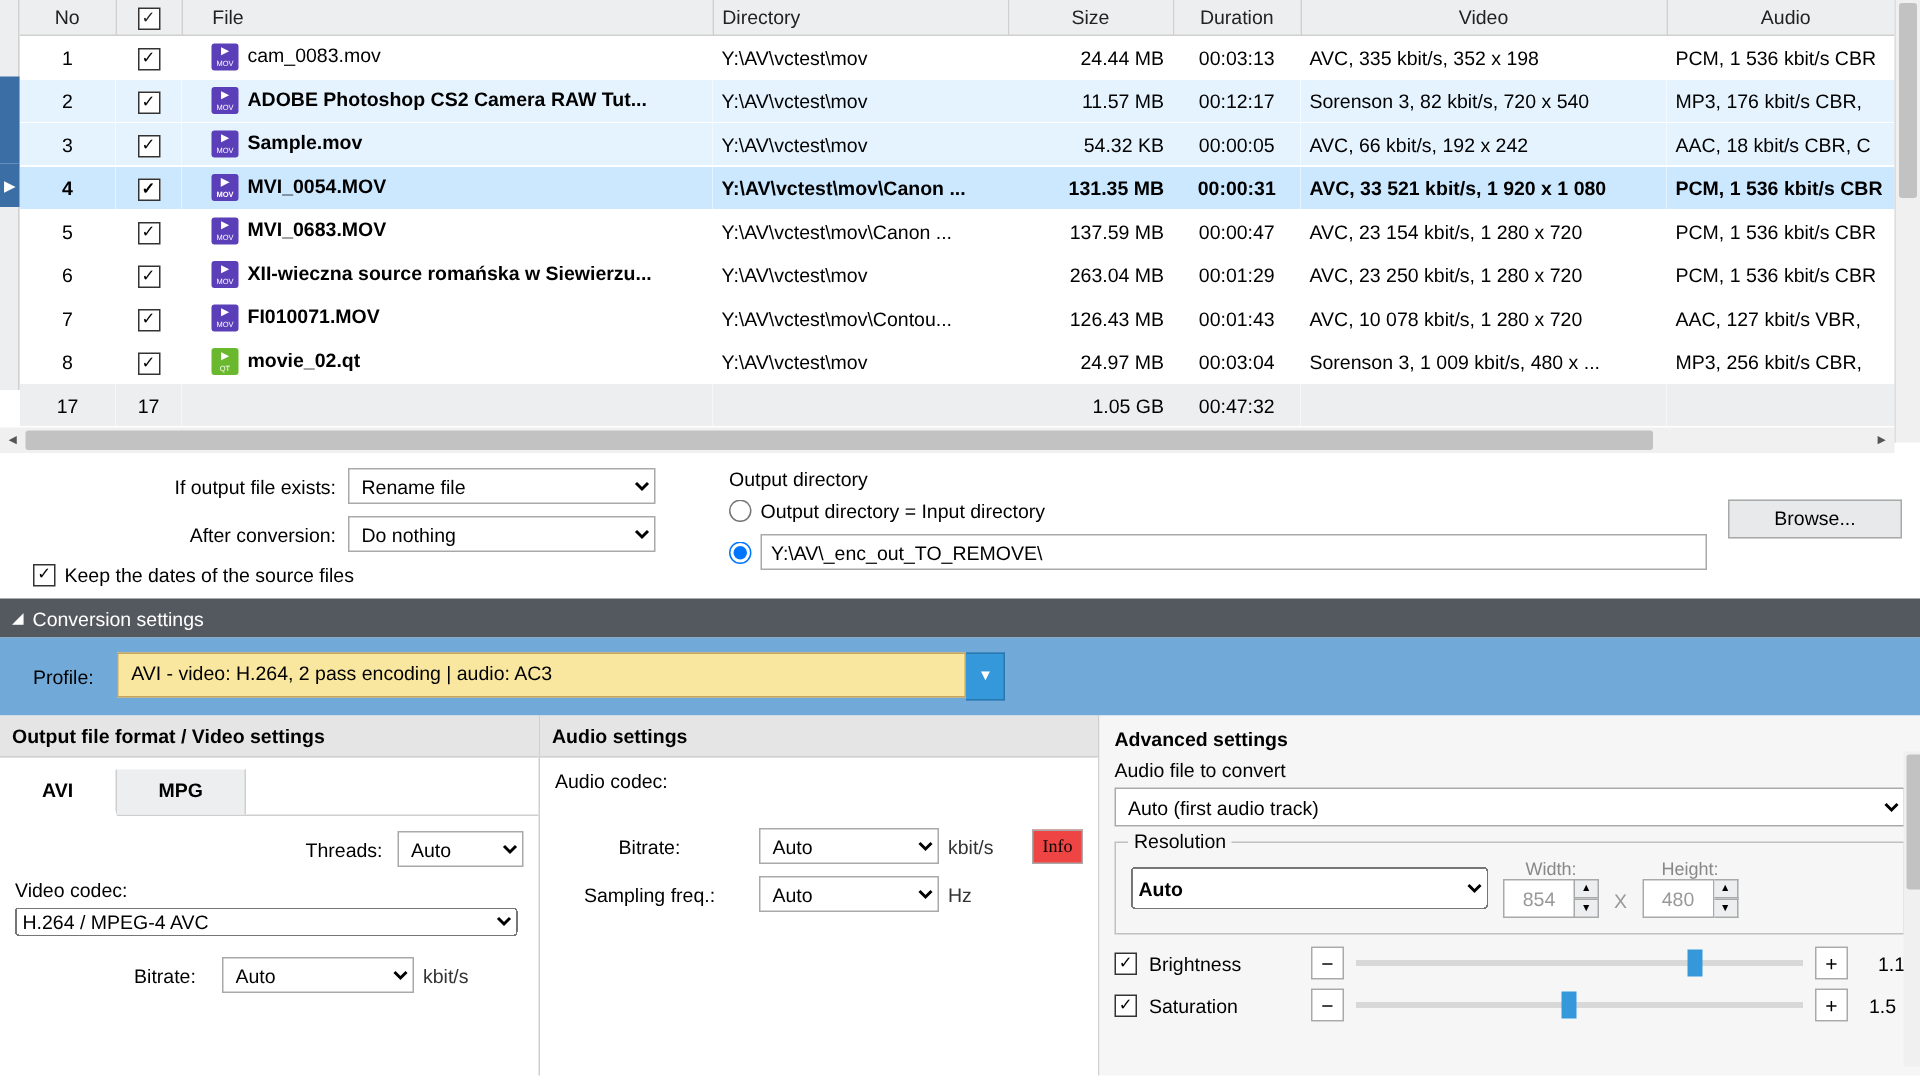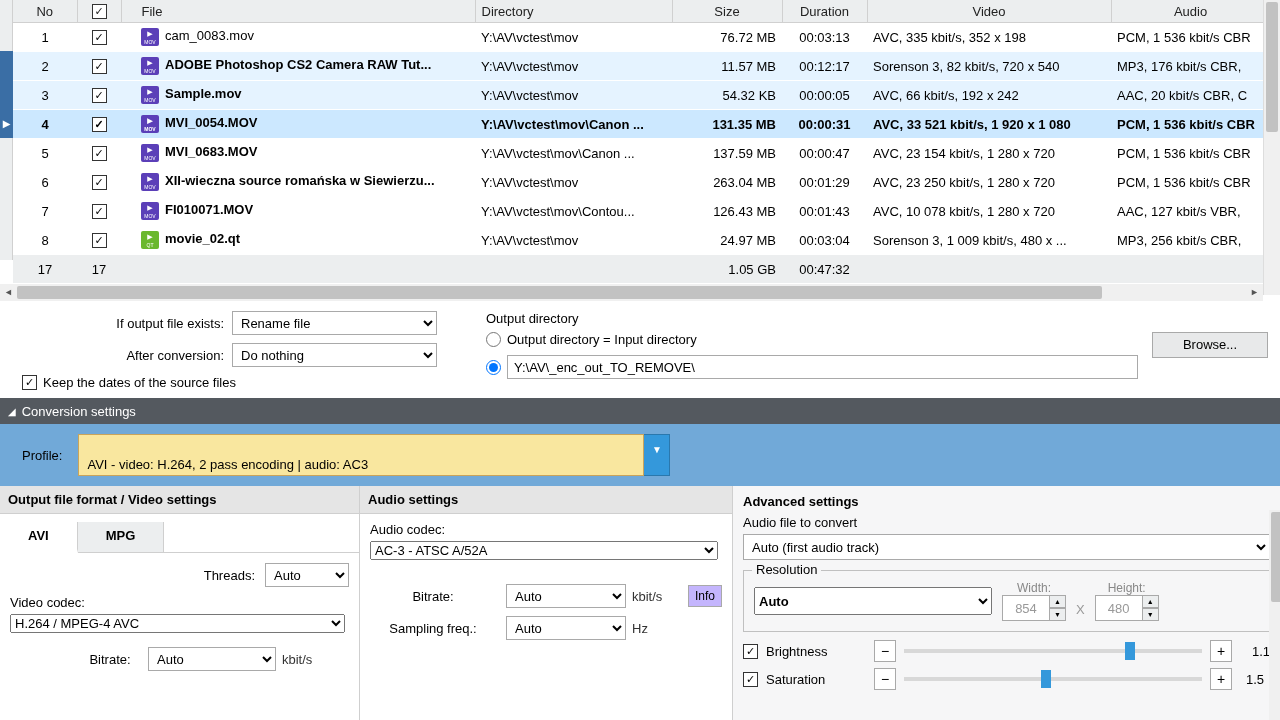--- a/index.html
+++ b/index.html
@@ -59,38 +59,38 @@
 .browsebtn { width:116px; height:26px; border:1px solid #a9a9a9; background:#e8e9ea; text-align:center; line-height:24px; cursor:pointer; }
 
 
 .convhdr { background:#54595f; color:#fff; height:26px; display:flex; align-items:center; padding:0 8px; gap:6px; font-weight:400; }
 .convhdr .tri { font-size:10px; }
 
 
 .profbar { background:#71a9d8; display:flex; align-items:center; padding:10px 22px; gap:16px; }
 .profbar .plbl { color:#000; }
 .profbox { flex:0 0 592px; display:flex; }
-.profbox .txt { flex:1; background:#f9e79f; border:1px solid #c9a45b; padding:20px 8px; height:30px; line-height:20px; }
+.profbox .txt { flex:1; background:#f9e79f; border:1px solid #c9a45b; padding:3px 8px; height:30px; line-height:20px; }
 .profbox .dd { width:26px; background:#3498db; color:#fff; text-align:center; line-height:30px; border:1px solid #2a78ad; border-left:none; font-size:10px; }
 
 
 .lower { display:flex; height:240px; }
 .colA { width:360px; border-right:1px solid #cfcfcf; padding:0 10px 0 10px; }
 .colB { width:373px; border-right:1px solid #cfcfcf; padding:0 10px; }
 .colC { flex:1; padding:0 10px; position:relative; background:#f6f6f7; }
 .lowhdr { background:#e5e5e5; padding:6px 8px; font-weight:600; margin:0 -10px 8px -10px; border-bottom:1px solid #cfcfcf; }
 .tabrow { display:flex; border-bottom:1px solid #cfcfcf; margin:0 -10px 10px -10px; }
 .tabrow .tab { padding:6px 28px; background:#eceeef; border-right:1px solid #cfcfcf; font-weight:600; cursor:pointer; }
 .tabrow .tab.active { background:#fff; border-bottom:4px solid #fff; margin-bottom:-1px; }
 .ffield { display:flex; align-items:center; margin-bottom:8px; gap:6px; }
 .ffield .flbl { text-align:center; padding-right:4px; }
 .ffield select, .ffield input[type=text] { border:1px solid #a9a9a9; height:24px; padding:0 4px; background:#fff; }
 .wide { width: calc(100% - 4px); }
 .unit { color:#333; }
-.infobtn { display:inline-block; border:1px solid #a9a9a9; background:#c4b5fd; padding:3px 6px; font-size:12px; margin-left:auto; }
+.infobtn { display:inline-block; border:1px solid #a9a9a9; background:#ef4444; padding:3px 6px; font-size:12px; margin-left:auto;font-family:Liberation Serif, serif; }
 
 
 .advhdr { font-weight:600; padding:8px 0 6px 0; }
 .advsel { width:100%; height:26px; border:1px solid #a9a9a9; background:#fff; padding:0 4px; margin-bottom:10px; }
 .grpbox { border:1px solid #c0c0c0; padding:10px 10px 10px 10px; margin-bottom:8px; position:relative; }
 .grpttl { position:absolute; top:-9px; left:8px; background:#f6f6f7; padding:0 4px; font-size:13px; }
 .resrow { display:flex; align-items:center; gap:10px; }
 .resrow .whlbl { text-align:center; color:#888; font-size:12px; }
 .spin { display:flex; }
 .spin input { width:48px; height:26px; text-align:center; border:1px solid #a9a9a9; color:#999; }
@@ -121,21 +121,21 @@
   <th class="col-vid" style="text-align:center">Video</th>
   <th class="col-aud" style="text-align:center">Audio</th>
 </tr>
     </thead>
 <tbody id="tbody">
       <tr>
         <td class="col-no">1</td>
         <td class="col-chk"><span class="chk">✓</span></td>
         <td class="col-file"><span class="file-icon mov"></span><span class="">cam_0083.mov</span></td>
         <td class="col-dir">Y:\AV\vctest\mov</td>
-        <td class="col-size">76.72 MB</td>
+        <td class="col-size">24.44 MB</td>
         <td class="col-dur">00:03:13</td>
         <td class="col-vid">AVC, 335 kbit/s, 352 x 198</td>
         <td class="col-aud">PCM, 1 536 kbit/s CBR</td>
       </tr>
       <tr class="semi">
         <td class="col-no">2</td>
         <td class="col-chk"><span class="chk">✓</span></td>
         <td class="col-file"><span class="file-icon mov"></span><span class="bold">ADOBE Photoshop CS2 Camera RAW Tut...</span></td>
         <td class="col-dir">Y:\AV\vctest\mov</td>
         <td class="col-size">11.57 MB</td>
@@ -144,21 +144,21 @@
         <td class="col-aud">MP3, 176 kbit/s CBR,</td>
       </tr>
       <tr class="semi">
         <td class="col-no">3</td>
         <td class="col-chk"><span class="chk">✓</span></td>
         <td class="col-file"><span class="file-icon mov"></span><span class="bold">Sample.mov</span></td>
         <td class="col-dir">Y:\AV\vctest\mov</td>
         <td class="col-size">54.32 KB</td>
         <td class="col-dur">00:00:05</td>
         <td class="col-vid">AVC, 66 kbit/s, 192 x 242</td>
-        <td class="col-aud">AAC, 20 kbit/s CBR, C</td>
+        <td class="col-aud">AAC, 18 kbit/s CBR, C</td>
       </tr>
       <tr class="sel">
         <td class="col-no">4</td>
         <td class="col-chk"><span class="chk">✓</span></td>
         <td class="col-file"><span class="file-icon mov"></span><span class="bold">MVI_0054.MOV</span></td>
         <td class="col-dir">Y:\AV\vctest\mov\Canon ...</td>
         <td class="col-size">131.35 MB</td>
         <td class="col-dur">00:00:31</td>
         <td class="col-vid">AVC, 33 521 kbit/s, 1 920 x 1 080</td>
         <td class="col-aud">PCM, 1 536 kbit/s CBR</td>
@@ -293,21 +293,20 @@
     <div class="ffield" style="margin-top:14px; justify-content:flex-start; padding-left:72px;">
       <span class="flbl" style="width:60px;">Bitrate:</span>
       <select style="width:128px;"><option>Auto</option></select>
       <span class="unit">kbit/s</span>
     </div>
   </div>
 
   <div class="colB">
     <div class="lowhdr">Audio settings</div>
     <div style="margin-bottom:4px;">Audio codec:</div>
-    <select class="wide"><option>AC-3 - ATSC A/52A</option></select>
     <div class="ffield" style="margin-top:24px;">
       <span class="flbl" style="width:130px;">Bitrate:</span>
       <select style="width:120px;"><option>Auto</option></select>
       <span class="unit">kbit/s</span>
       <span class="infobtn">Info</span>
     </div>
     <div class="ffield">
       <span class="flbl" style="width:130px;">Sampling freq.:</span>
       <select style="width:120px;"><option>Auto</option></select>
       <span class="unit">Hz</span>

